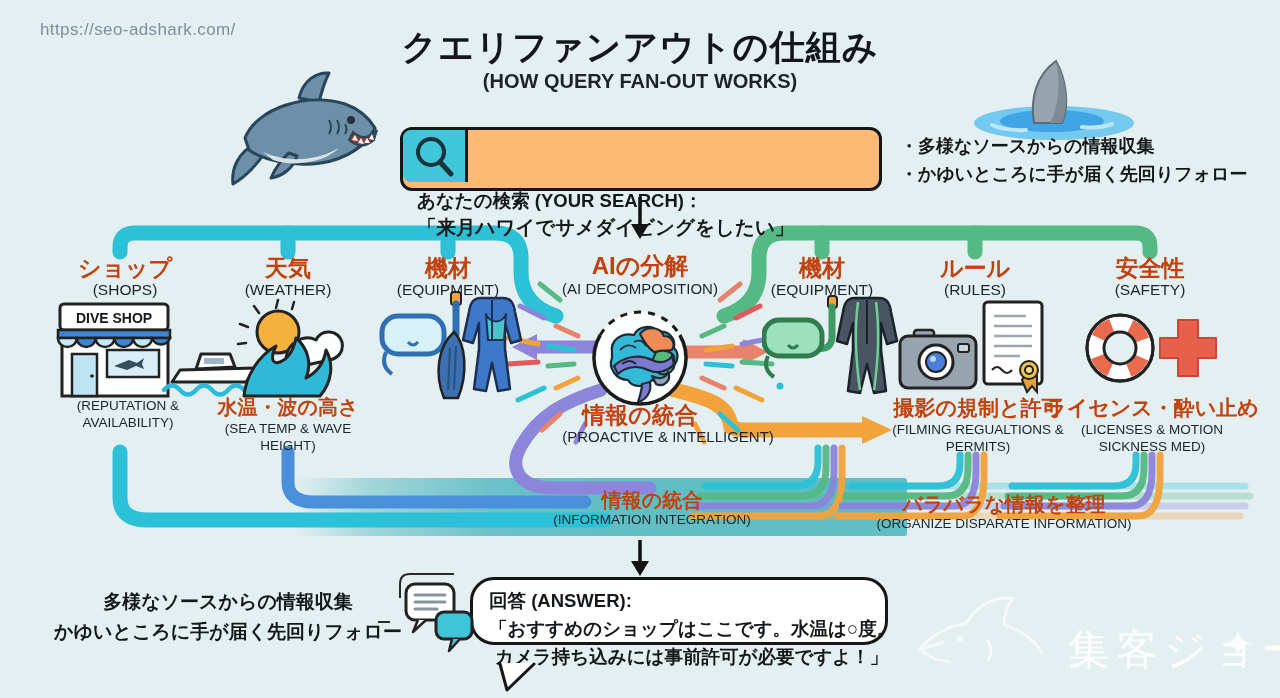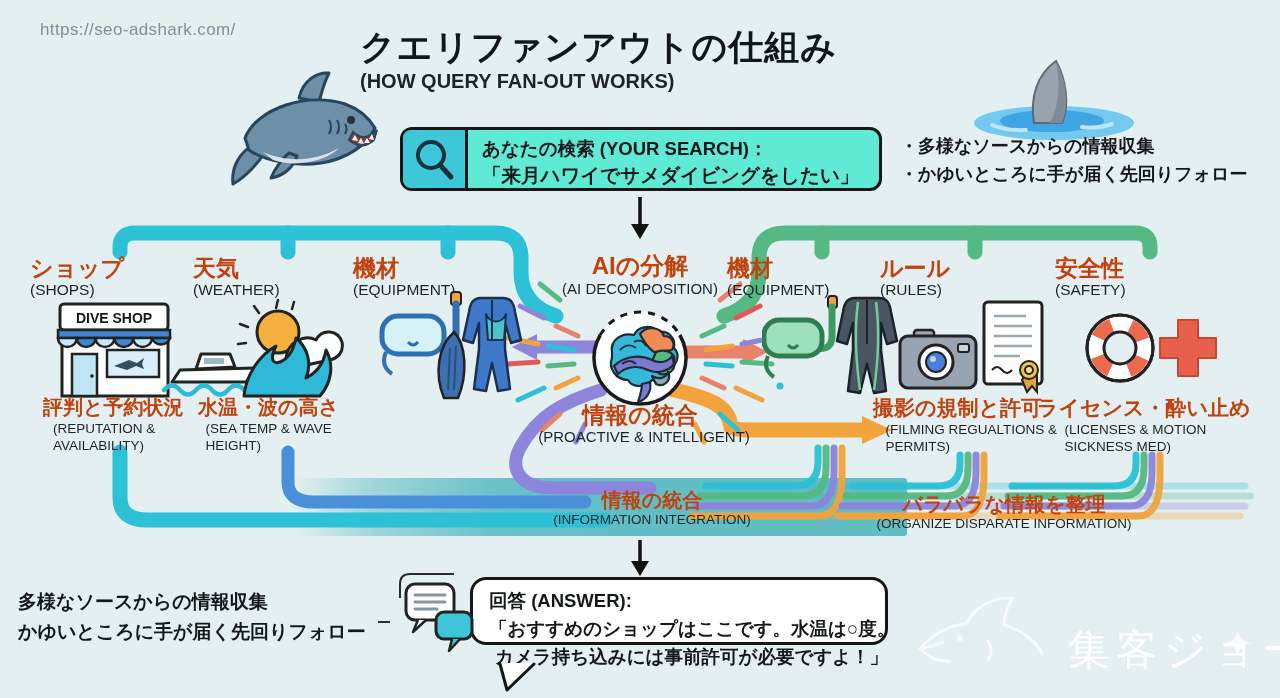--- a/index.html
+++ b/index.html
@@ -1,36 +1,36 @@
 <!DOCTYPE html>
 <html><head>
 <meta charset="utf-8">
 <style>
   html,body{margin:0;padding:0;}
   body{font-family:"Liberation Sans","DejaVu Sans",sans-serif;background:#cfdde0;}
   #canvas{position:relative;width:1280px;height:698px;background:#E4EFF1;overflow:hidden;margin:0 auto;}
   .abs{position:absolute;}
-  .ctr{transform:translateX(-50%);}
+  .ctr{transform:translateX(-50%);text-align:center;}
   .jp-title{font-weight:800;color:#c2410c;}
   .en-sub{font-weight:400;color:#1d2328;}
   #url{left:40px;top:20px;font-size:17px;color:#7E909B;letter-spacing:.4px;text-decoration:none;}
   #main-title{left:640px;top:24px;width:560px;font-size:35px;font-weight:800;color:#121519;letter-spacing:1px;}
   #main-subtitle{left:640px;top:70px;width:560px;font-size:20px;font-weight:700;color:#1d2328;}
-  #search-box{left:400px;top:127px;width:482px;height:64px;background:#5eead4;border:3px solid #161616;border-radius:12px;display:flex;align-items:stretch;box-sizing:border-box;}
+  #search-box{left:400px;top:127px;width:482px;height:64px;background:#fdba74;border:3px solid #161616;border-radius:12px;display:flex;align-items:stretch;box-sizing:border-box;flex-direction:column;}
   #search-icon-block{width:62px;background:#3EC7D9;border-right:3px solid #161616;border-radius:8px 0 0 8px;display:flex;align-items:center;justify-content:center;}
   #search-text{padding:7px 0 0 14px;line-height:1.35;}
   #search-label{font-size:18.5px;font-weight:800;color:#15181b;}
   #search-query{font-size:19.5px;font-weight:800;color:#15181b;}
   #top-right-notes{left:900px;top:133px;font-size:18px;font-weight:800;color:#15181b;line-height:1.55;}
   .col-title{font-size:23px;line-height:1.1;}
   .col-sub{font-size:15.5px;}
   .detail-jp{font-size:20px;line-height:1.15;}
   .detail-en{font-size:13.5px;line-height:1.25;}
   #band{left:295px;top:478px;width:612px;height:58px;background:linear-gradient(90deg,rgba(97,190,197,0) 0%,rgba(97,190,197,.5) 12%,rgba(97,190,197,.92) 32%,#61BEC5 52%,#61BEC5 100%);border-radius:3px;}
-  #answer-bubble{left:470px;top:577px;width:418px;height:68px;background:#fff;border:3px solid #161616;border-radius:16px;box-sizing:border-box;padding:7px 14px 0 16px;line-height:1.5;}
+  #answer-bubble{left:470px;top:577px;width:418px;height:68px;background:#fff;border:3px solid #161616;border-radius:24px;box-sizing:border-box;padding:7px 14px 0 16px;line-height:1.5;}
   .answer-line{font-size:18.5px;font-weight:800;color:#15181b;white-space:nowrap;}
   #bottom-left-notes{left:228px;top:587px;width:420px;font-size:19px;font-weight:800;color:#15181b;line-height:1.6;}
   #watermark{left:895px;top:588px;opacity:.72;}
   #wm-text{left:1068px;top:622px;font-size:42px;font-weight:400;color:#ffffff;letter-spacing:6px;width:340px;}
   svg{display:block;}
 </style>
 </head>
 <body>
 
 <div id="canvas">
@@ -234,21 +234,21 @@
     <div class="en-sub col-sub">(RULES)</div>
   </div>
   <div class="abs ctr" style="left:1150px;top:256px;width:190px">
     <div class="jp-title col-title">安全性</div>
     <div class="en-sub col-sub">(SAFETY)</div>
   </div>
 
   <div class="abs ctr jp-title" style="left:640px;top:250px;font-size:24px">AIの分解</div>
   <div class="abs ctr en-sub" style="left:640px;top:280px;font-size:15px">(AI DECOMPOSITION)</div>
   <div class="abs ctr jp-title" style="left:640px;top:400px;font-size:23px">情報の統合</div>
-  <div class="abs ctr en-sub" style="left:644px;top:428px;font-size:15px">(PROACTIVE &amp; INTELLIGENT)</div>
+  <div class="abs ctr en-sub" style="left:668px;top:428px;font-size:15px">(PROACTIVE &amp; INTELLIGENT)</div>
 
   <svg class="abs" style="left:50px;top:298px" width="215" height="102" viewBox="0 0 215 102">
     <rect x="12" y="42" width="106" height="56" fill="#FDFEFE" stroke="#222" stroke-width="3"></rect>
     <rect x="10" y="6" width="108" height="26" rx="4" fill="#fff" stroke="#222" stroke-width="3"></rect>
     <text x="64" y="25" text-anchor="middle" font-size="14" font-weight="800" fill="#15181b">DIVE SHOP</text>
     <rect x="8" y="32" width="112" height="8" fill="#3E86D1" stroke="#222" stroke-width="2.5"></rect>
     <g stroke="#222" stroke-width="2.5">
       <path d="M8,40 a9.4,9 0 0 0 18.8,0 z" fill="#C9E8F7"></path>
       <path d="M26.8,40 a9.4,9 0 0 0 18.8,0 z" fill="#3E86D1"></path>
       <path d="M45.6,40 a9.4,9 0 0 0 18.8,0 z" fill="#C9E8F7"></path>
@@ -336,21 +336,20 @@
     <circle cx="40" cy="48" r="33" fill="#fff" stroke="#222" stroke-width="3"></circle>
     <circle cx="40" cy="48" r="24" fill="none" stroke="#E96A4D" stroke-width="14" stroke-dasharray="18.5 19.2" transform="rotate(24 40 48)"></circle>
     <circle cx="40" cy="48" r="16" fill="#E4EFF1" stroke="#222" stroke-width="3"></circle>
     <circle cx="40" cy="48" r="33" fill="none" stroke="#222" stroke-width="3"></circle>
     <g transform="translate(108,48)">
       <path d="M-10,-28 h20 v18 h18 v20 h-18 v18 h-20 v-18 h-18 v-20 h18 z" fill="#E8604C" stroke="#C74835" stroke-width="2" stroke-linejoin="round"></path>
     </g>
   </svg>
 
   <div class="abs ctr" style="left:128px;top:396px;width:170px">
-    <div class="jp-title detail-jp">評判と予約状況</div>
     <div class="en-sub detail-en" style="width:150px;margin:2px auto 0">(REPUTATION &amp; AVAILABILITY)</div>
   </div>
   <div class="abs ctr" style="left:288px;top:396px;width:180px">
     <div class="jp-title detail-jp">水温・波の高さ</div>
     <div class="en-sub detail-en" style="width:165px;margin:2px auto 12px">(SEA TEMP &amp; WAVE HEIGHT)</div>
   </div>
 
   <div class="abs ctr" style="left:978px;top:396px;width:210px">
     <div class="jp-title detail-jp" style="font-size:21px">撮影の規制と許可</div>
     <div class="en-sub detail-en" style="width:185px;margin:2px auto 12px">(FILMING REGUALTIONS &amp; PERMITS)</div>

